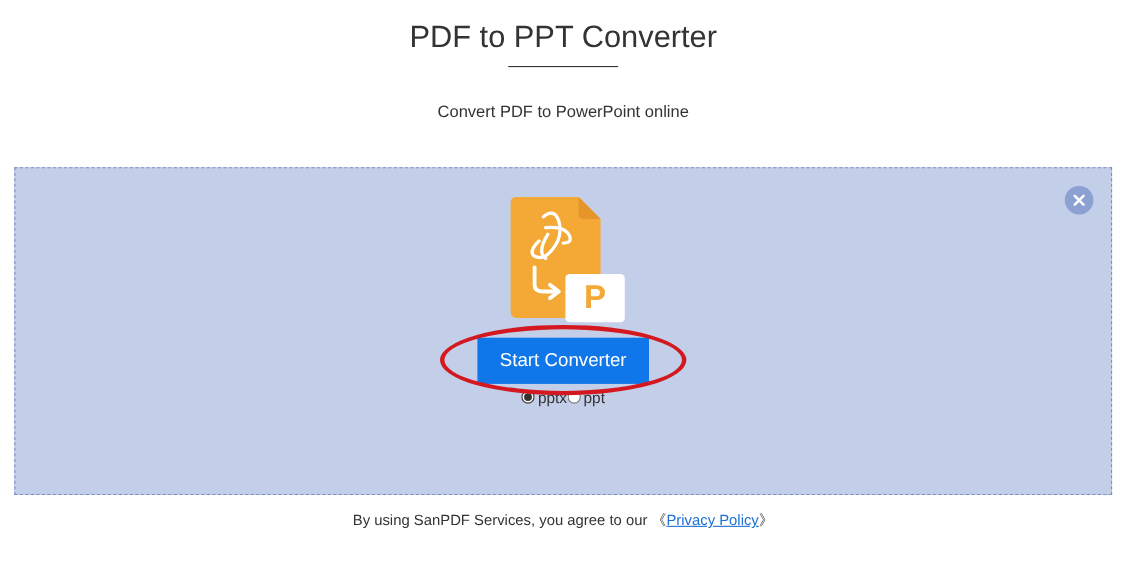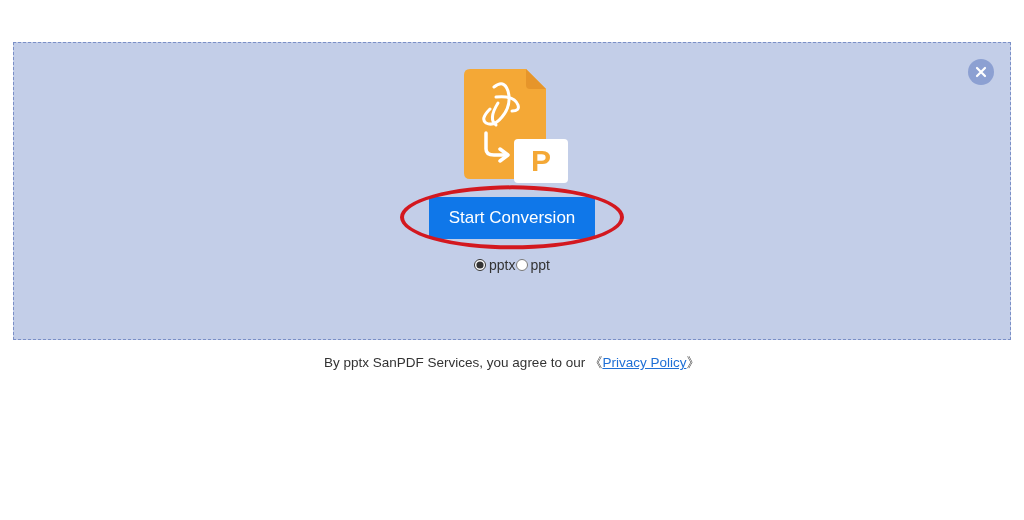--- a/index.html
+++ b/index.html
@@ -119,21 +119,21 @@
       background: #0f77e9;
       color: #ffffff;
       border: none;
       font-size: 17px;
       padding: 11px 20px;
       cursor: pointer;
       font-weight: 400;
     }
     .format-row {
       display: flex;
-      margin-top: 18px;
+      margin-top: 4px;
       align-items: flex-start;
     }
     .format-option {
       display: flex;
       align-items: center;
       gap: 3px;
       font-size: 14px;
       color: #333;
       cursor: pointer;
     }
@@ -159,20 +159,25 @@
       color: #333;
     }
     .footer a {
       color: #1e6fd6;
     }
   </style>
 </head>
 <body>
 
 <div class="page-wrapper">
+  <div class="title-section">
+    <h1 class="page-title">PDF to PPT Converter</h1>
+    <div class="title-underline"></div>
+    <div class="page-subtitle">Convert PDF to PowerPoint online</div>
+  </div>
 
   <div class="dropzone">
     <div class="close-button">
       <svg viewBox="0 0 12 12">
         <path d="M2 2 L10 10 M10 2 L2 10" stroke="#ffffff" stroke-width="2.2" stroke-linecap="round"></path>
       </svg>
     </div>
 
     <div class="file-icon-wrap">
       <svg class="file-icon-bg" viewBox="0 0 88 110">
@@ -190,33 +195,33 @@
           <path d="M36 80 L44 86 L36 92"></path>
         </g>
       </svg>
       <div class="ppt-badge">
         <span>P</span>
       </div>
     </div>
 
     <div class="start-button-wrap">
       <div class="red-ellipse"></div>
-      <button class="start-button">Start Conversion</button>
+      <button class="start-button">Start Converter</button>
     </div>
 
     <div class="format-row">
       <label class="format-option">
         <input type="radio" name="fmt" checked="" style="">
         <span>pptx</span>
       </label>
       <label class="format-option">
         <input type="radio" name="fmt" style="">
         <span>ppt</span>
       </label>
     </div>
 
   </div>
 
   <div class="footer">
-    <span>By pptx SanPDF Services, you agree to our </span>
+    <span>By using SanPDF Services, you agree to our </span>
     <span class="bracket">《</span><a href="#">Privacy Policy</a><span class="bracket">》</span>
   </div>
 </div>
 
 </body></html>

